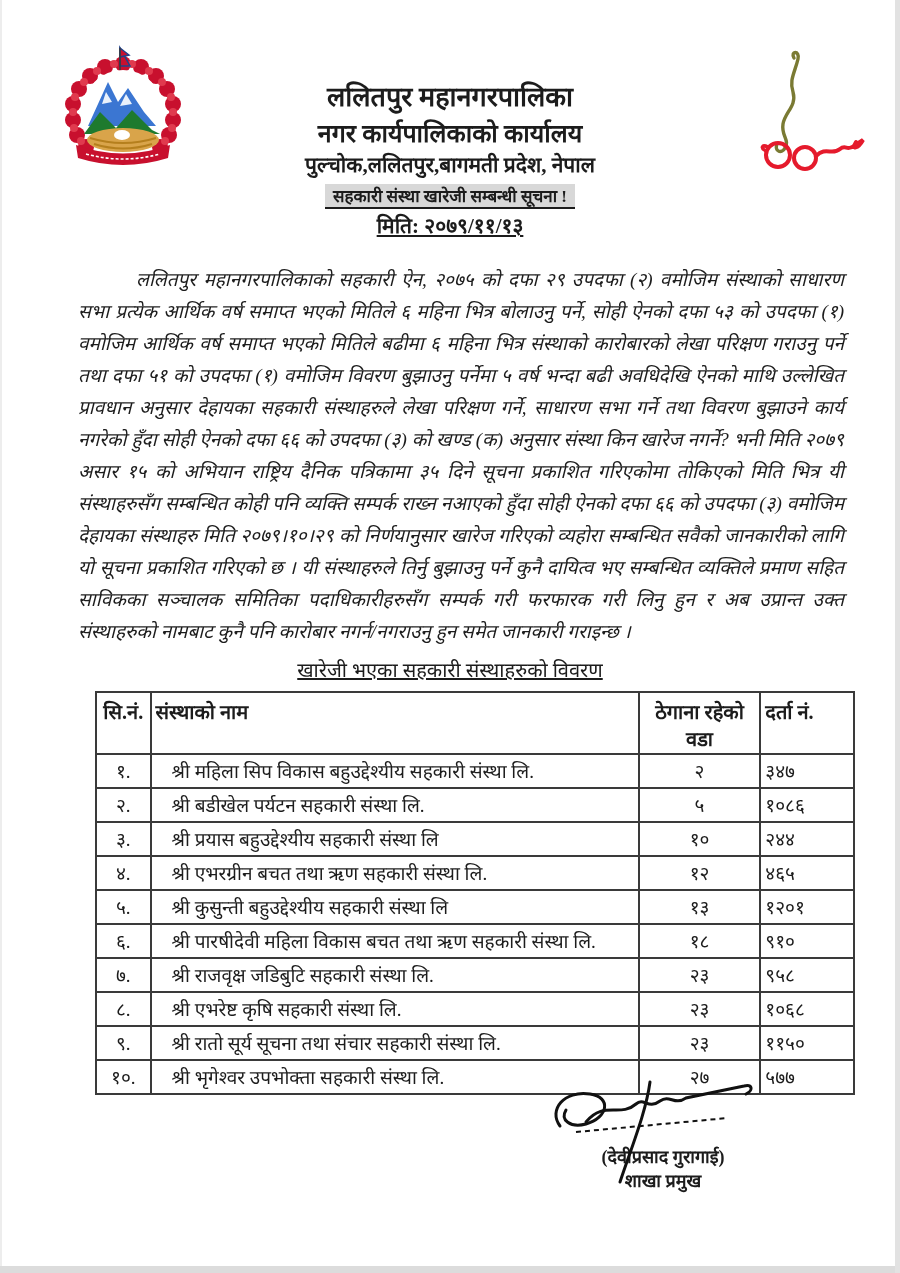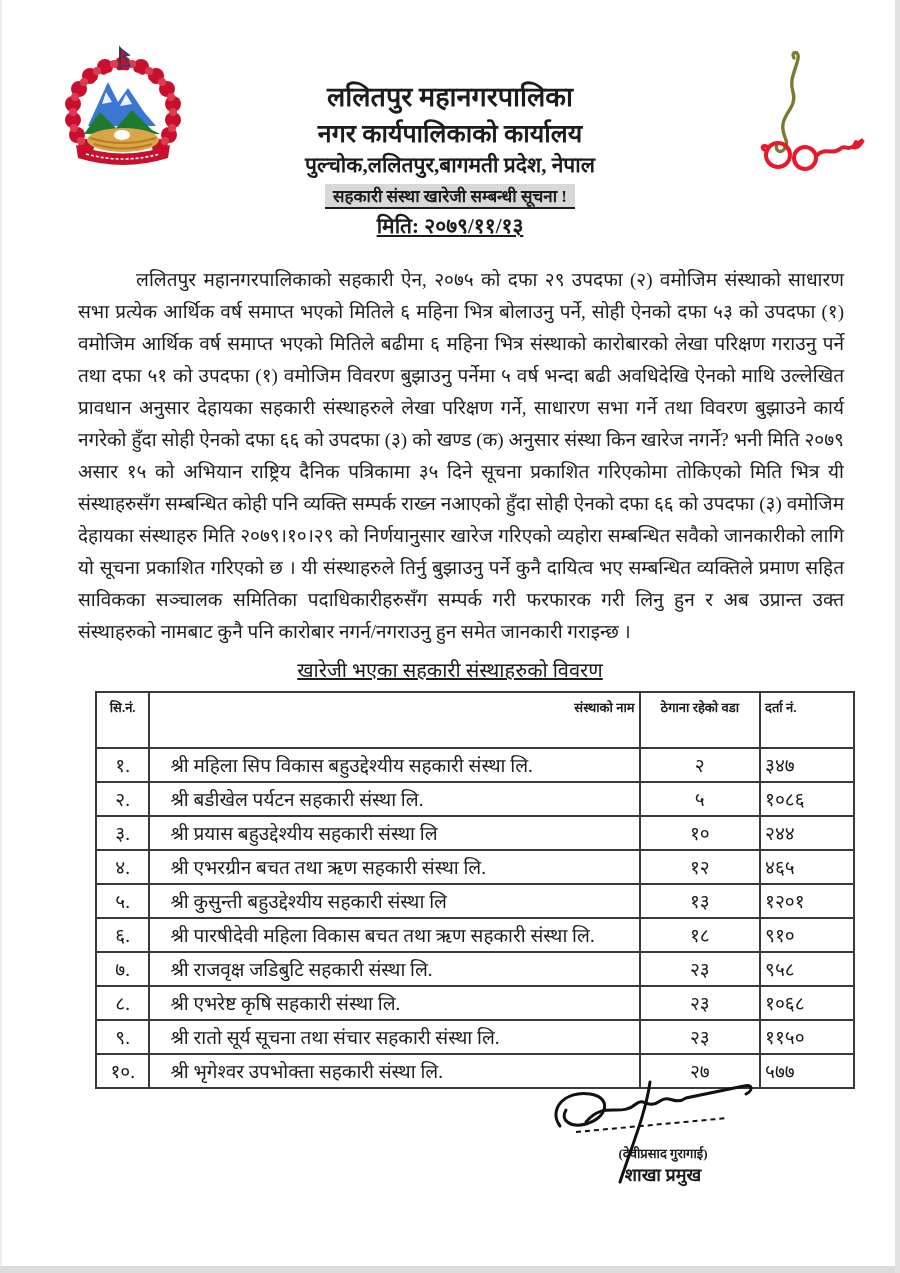--- a/index.html
+++ b/index.html
@@ -28,51 +28,52 @@
     border-bottom:2px solid #1c1c1c;
   }
   .h-date{font-size:21px;font-weight:bold;text-decoration:underline;margin:0;}
   
   .bodytext{
     margin:6px 56px 0 78px;
     text-align:justify;
     font-size:19px;
     line-height:32px;
     text-indent:58px;
+    font-style:italic;
   }
   
   .tbl-title{
     text-align:center;font-size:20px;font-weight:normal;
     text-decoration:underline;margin:8px 0 8px 0;
   }
   table.coop{
     border-collapse:collapse;
     margin-left:95px;
     width:760px;
     font-size:19px;
   }
   table.coop th, table.coop td{
     border:2px solid #3a3a3a;
     padding:1px 4px;
   }
-  table.coop th{font-weight:bold;vertical-align:top;padding-top:5px;font-size:13px;}
+  table.coop th{font-weight:bold;vertical-align:top;padding-top:5px;font-size:20px;}
   .col-sn{width:45px;text-align:center;}
   .col-name{width:500px;text-align:left;padding-left:20px !important;}
   .col-ward{width:118px;text-align:center;}
   .col-reg{width:88px;text-align:left;}
-  th.col-name{text-align:right;padding-left:4px !important;}
+  th.col-name{text-align:left;padding-left:4px !important;}
   table.coop thead tr{height:56px;}
   table.coop tbody tr{height:34px;}
   
   .sig{
     position:absolute;left:528px;top:1078px;width:270px;
     text-align:center;
   }
   .sig-svg{position:absolute;left:18px;top:-4px;width:240px;height:112px;pointer-events:none;}
-  .sig-name{font-size:13px;font-weight:bold;margin-top:66px;}
+  .sig-name{font-size:18px;font-weight:bold;margin-top:66px;}
   .sig-title{font-size:18px;font-weight:bold;}
 </style>
 </head>
 <body>
 
 <div class="page">
 
   <div class="header">
 
     <svg class="emblem" viewBox="0 0 126 132">

